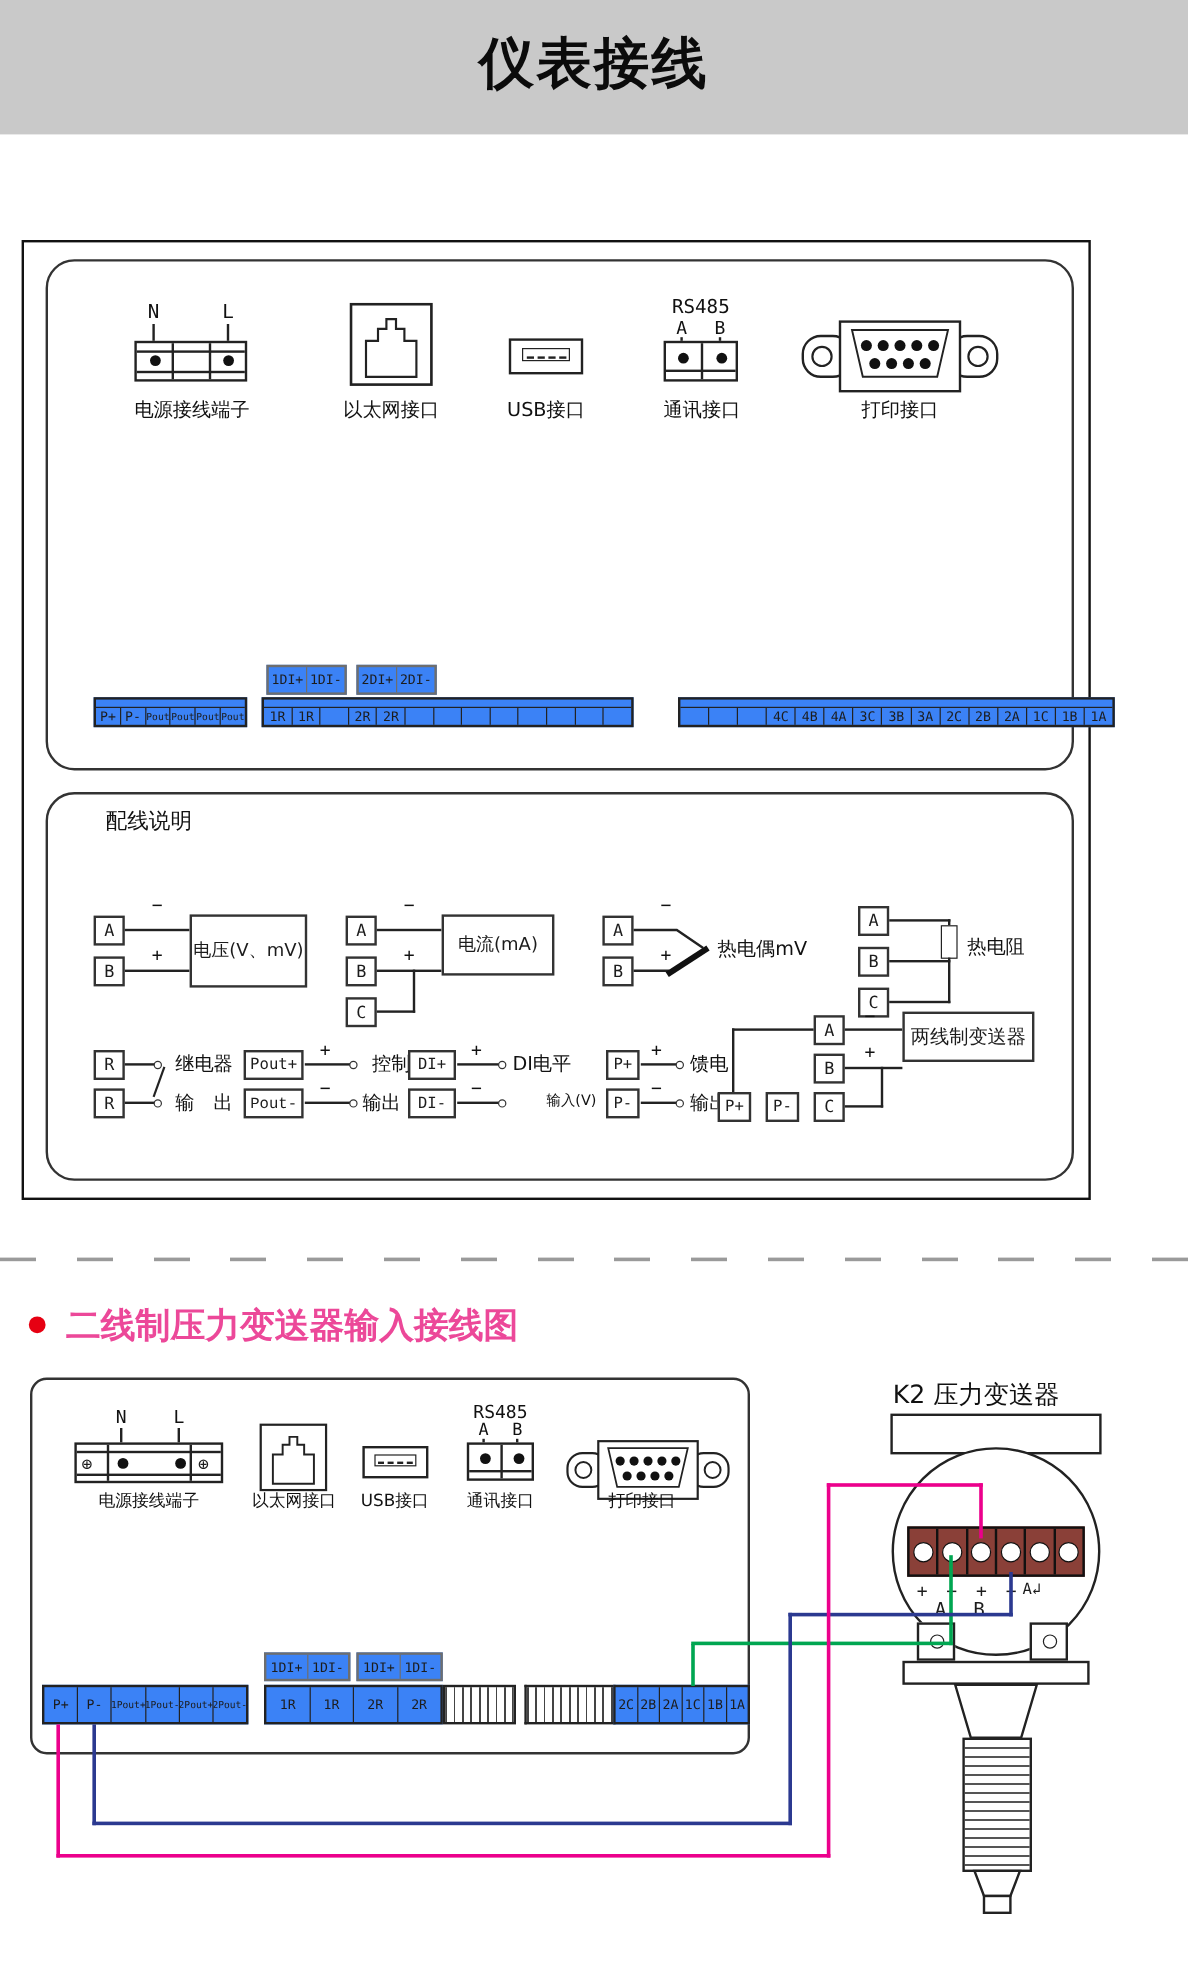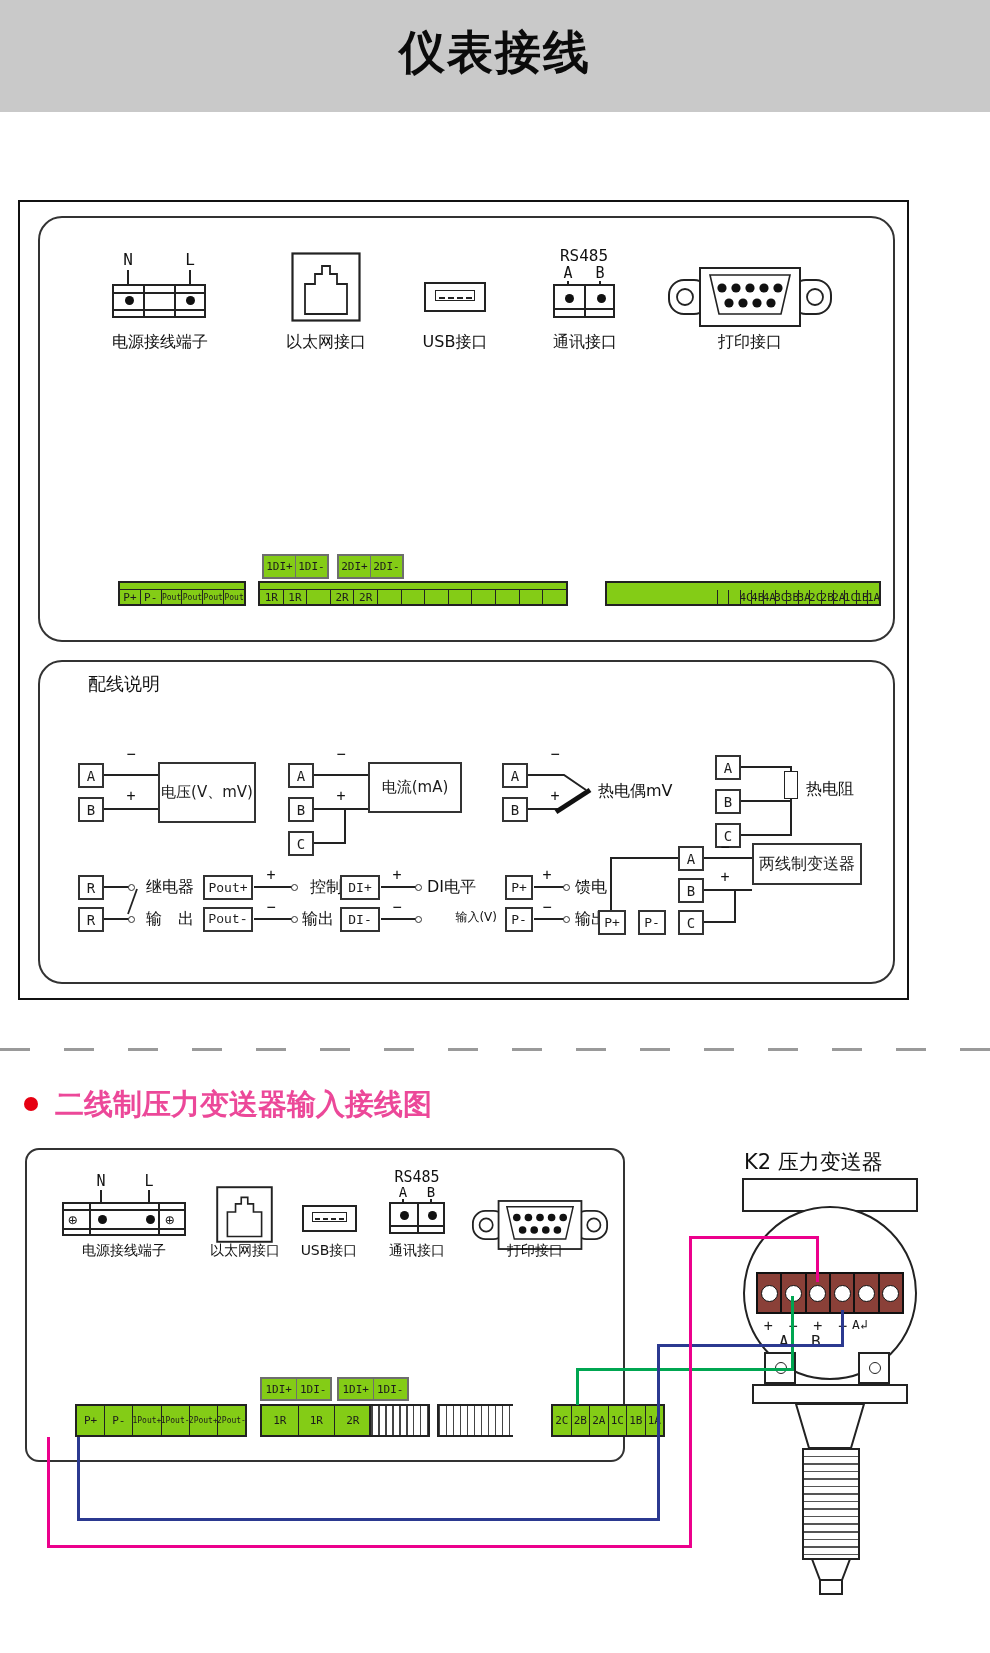--- a/index.html
+++ b/index.html
@@ -20,21 +20,21 @@
   .mono{font-family:var(--mono);}
   .sign{position:absolute;font-family:var(--mono);font-size:15px;color:#111;width:14px;text-align:center;}
   .tbox{position:absolute;box-sizing:border-box;width:26px;height:25px;border:2px solid #333;background:#fff;display:flex;align-items:center;justify-content:center;font-family:var(--mono);font-size:14px;}
   .dev{position:absolute;box-sizing:border-box;border:2px solid #333;background:#fff;display:flex;align-items:center;justify-content:center;font-size:15px;white-space:nowrap;}
   .oc{position:absolute;width:7px;height:7px;border:1.6px solid #333;border-radius:50%;background:#fff;box-sizing:border-box;}
   .dotb{position:absolute;width:9px;height:9px;background:#111;border-radius:50%;}
   
   .frame{position:absolute;box-sizing:border-box;border:2px solid #111;background:#fff;}
   .rpanel{position:absolute;box-sizing:border-box;border:2px solid #333;border-radius:24px;background:#fff;}
   
-  .trow{position:absolute;box-sizing:border-box;border:2px solid #222;background:#84cc16;display:flex;flex-direction:column;margin-left:40px;}
+  .trow{position:absolute;box-sizing:border-box;border:2px solid #222;background:#3b82f6;display:flex;flex-direction:column;}
   .trow .strip{height:6px;border-bottom:1.5px solid #222;}
   .cells{display:flex;flex:1;min-height:0;}
   .cells .cell{flex:1;border-left:1.5px solid #222;display:flex;align-items:center;justify-content:center;font-family:var(--mono);font-size:11px;white-space:nowrap;overflow:hidden;}
   .cells .cell:first-child{border-left:none;}
   .cell.sm{font-size:10px;}
   .cell.xs{font-size:8px;}
   .trow.gray{border-color:#6e6e6e;}
   .trow.gray .cell{border-left-color:#6e6e6e;font-size:11px;}
   .hatch{position:absolute;box-sizing:border-box;border:2px solid #222;background:repeating-linear-gradient(90deg,#444 0 1.5px,#fff 1.5px 7px);}
   
@@ -164,21 +164,21 @@
         <div class="cell"></div>
         <div class="cell"></div>
         <div class="cell"></div>
         <div class="cell"></div>
         <div class="cell"></div>
         <div class="cell"></div>
         <div class="cell"></div>
         <div class="cell"></div>
       </div>
   </div>
-  <div class="trow" style="left:565px;top:581px;width:276px;height:25px;align-items:flex-end;">
+  <div class="trow" style="left:565px;top:581px;width:364px;height:25px;">
     <div class="strip"></div>
     <div class="cells">
         <div class="cell"></div>
         <div class="cell"></div>
         <div class="cell"></div>
         <div class="cell">4C</div>
         <div class="cell">4B</div>
         <div class="cell">4A</div>
         <div class="cell">3C</div>
         <div class="cell">3B</div>

